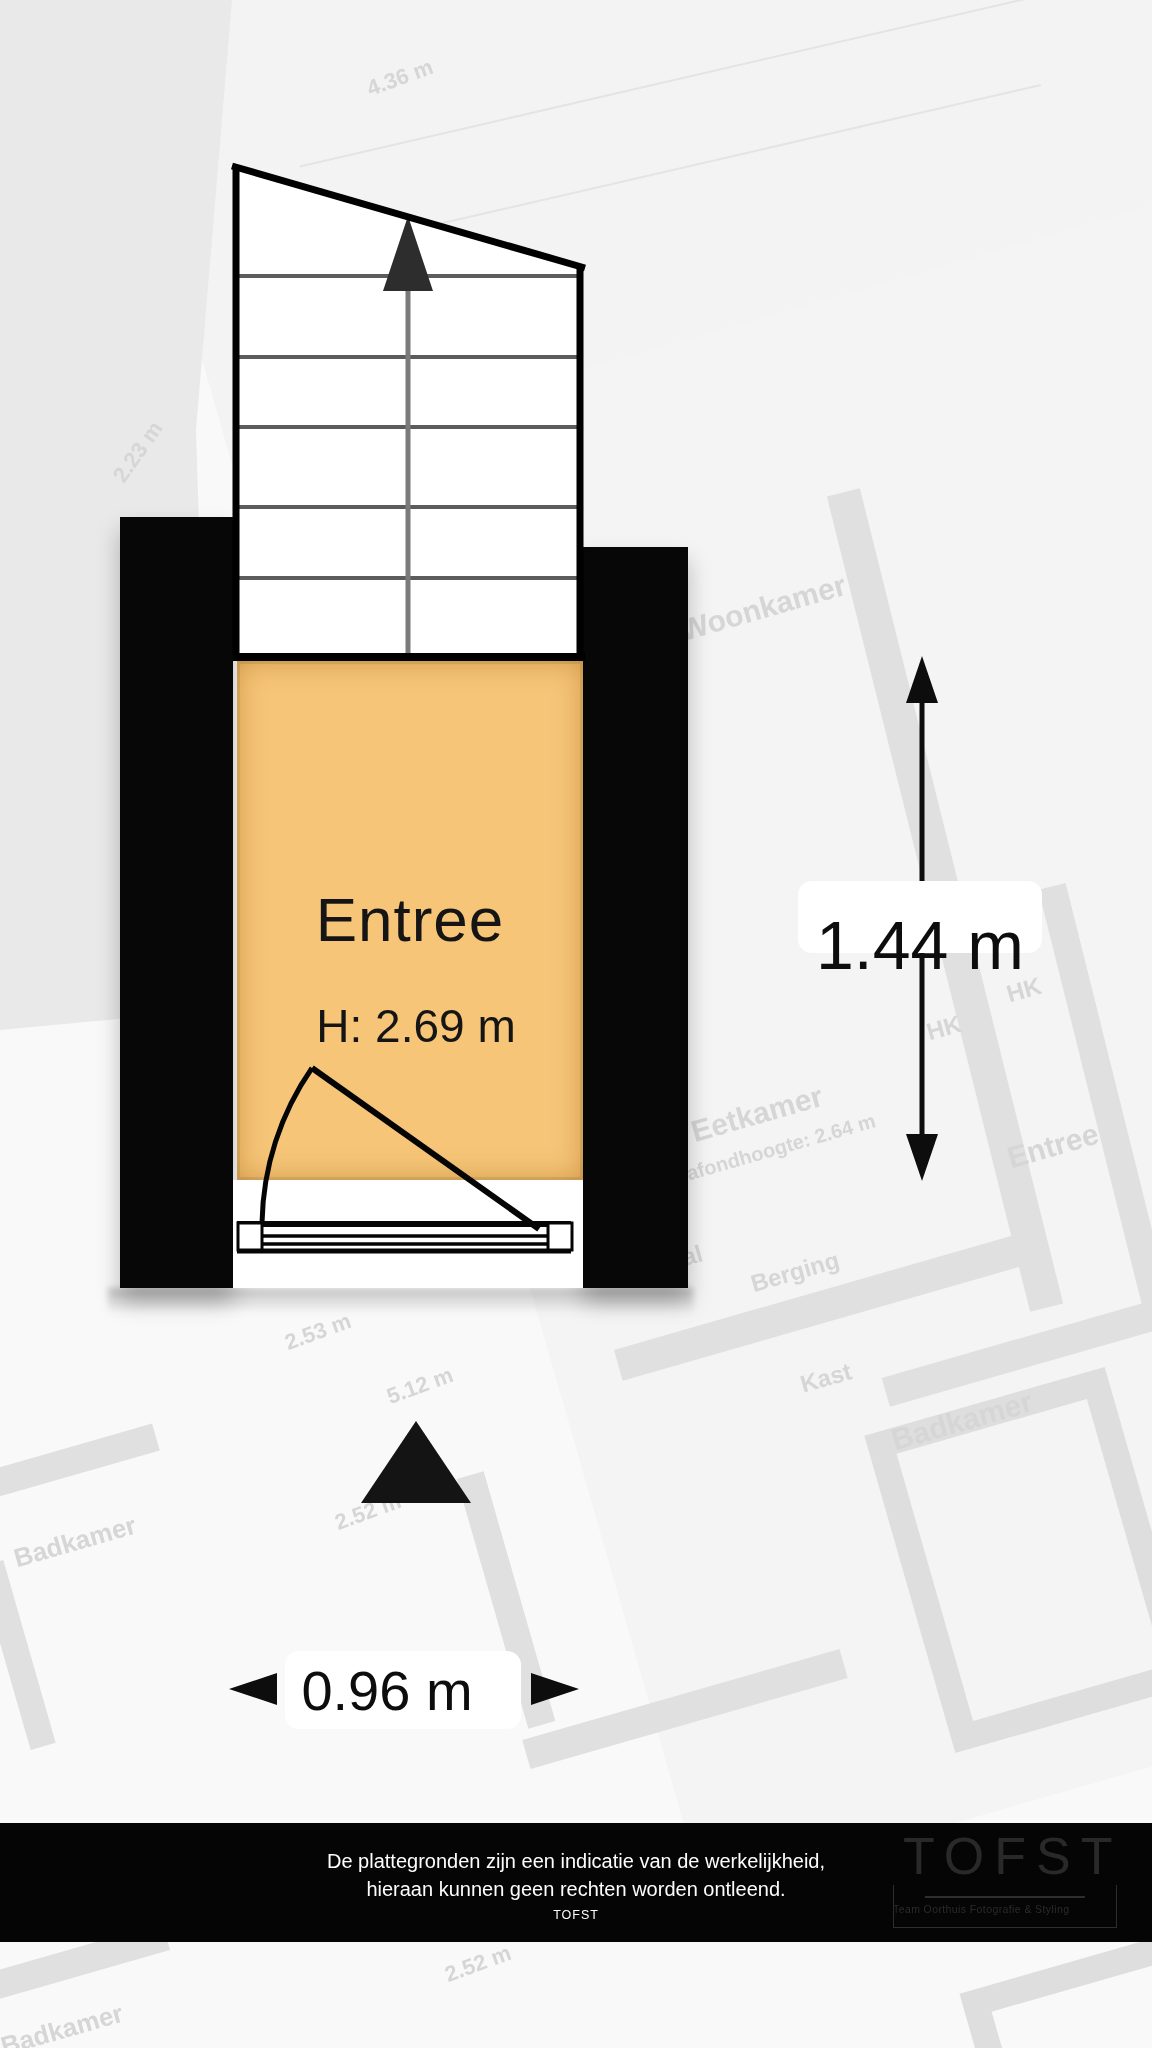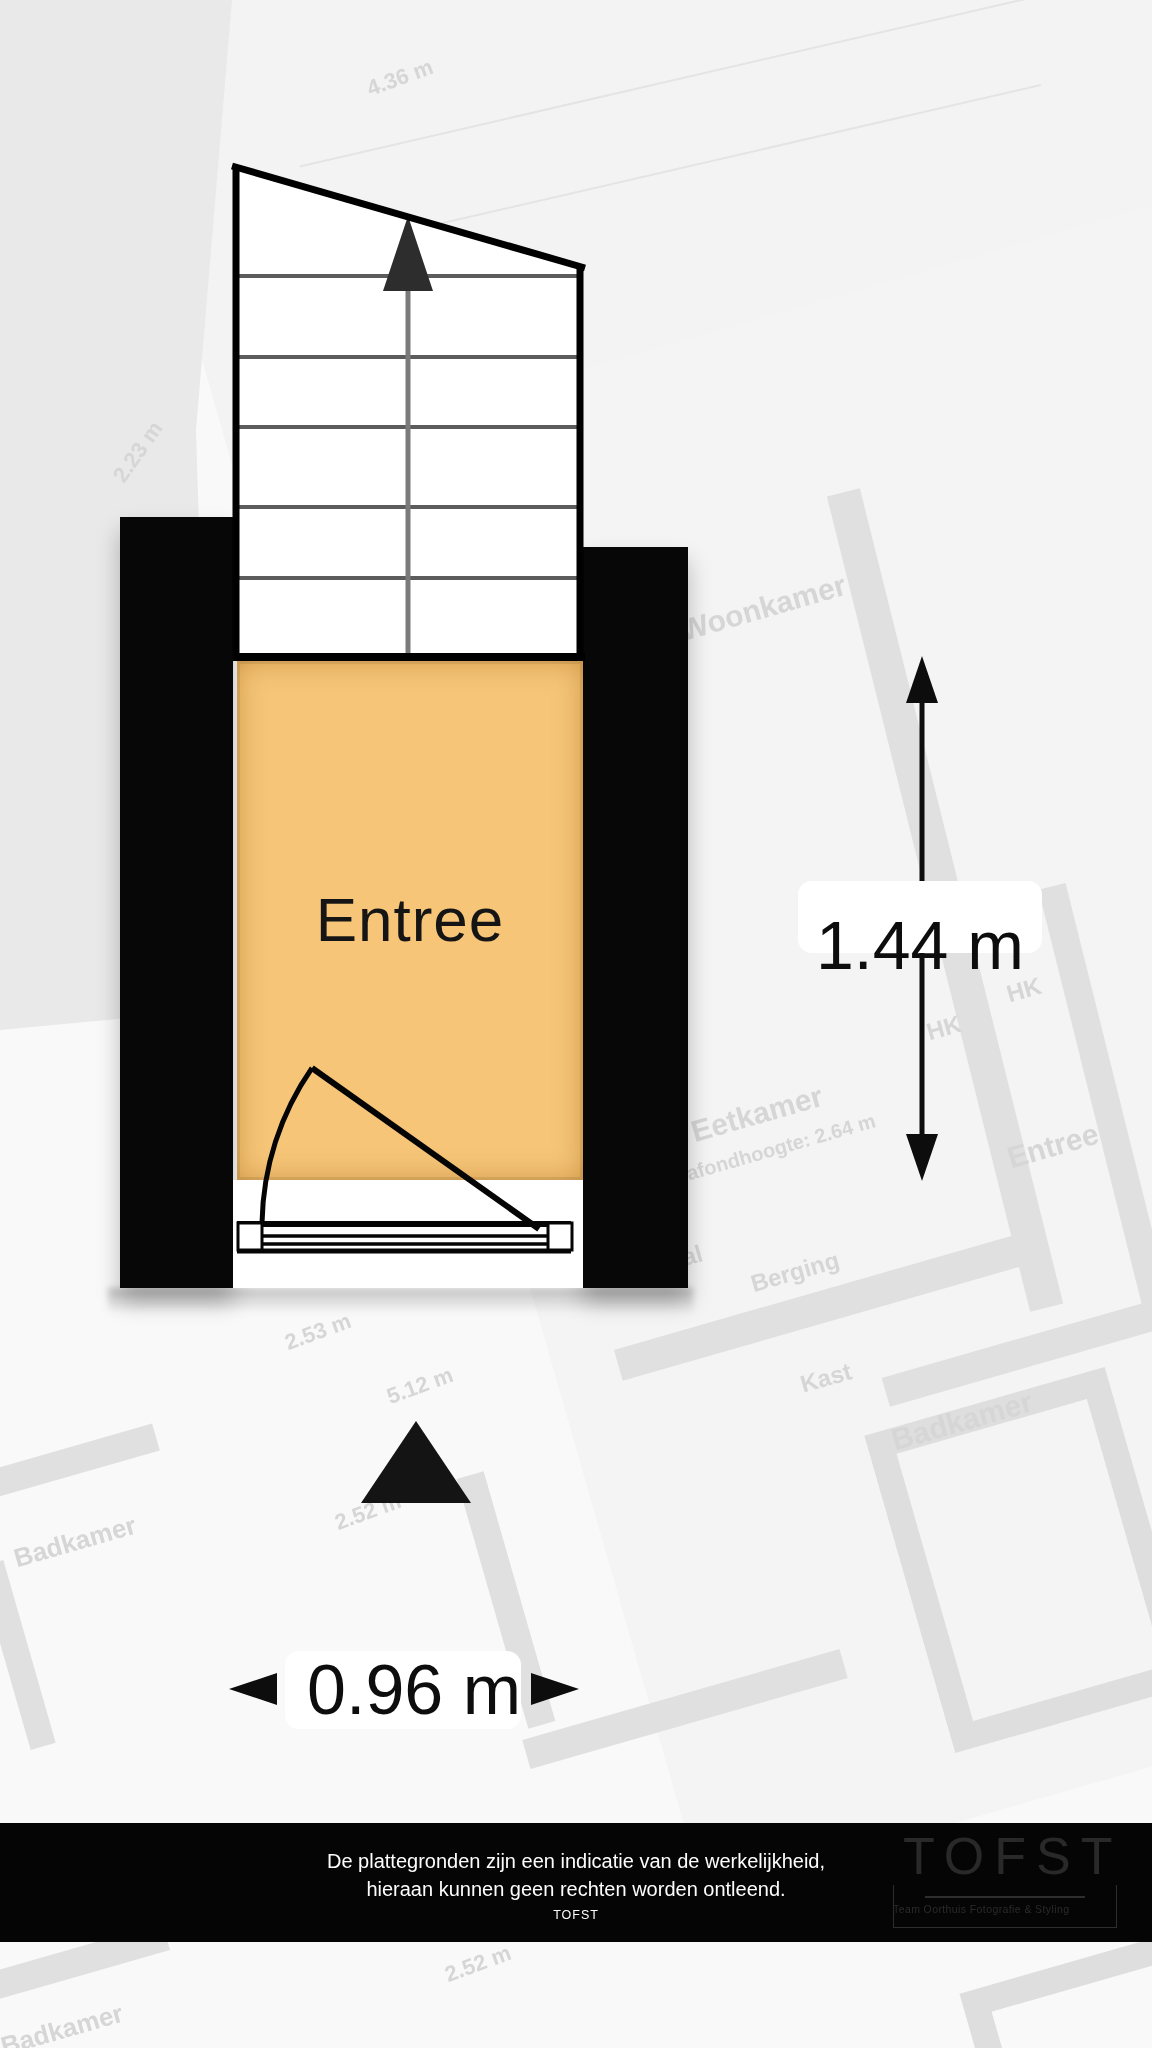--- a/index.html
+++ b/index.html
@@ -136,26 +136,27 @@
 
     <g>
       <polygon points="229,1689 277,1673 277,1705" fill="#0d0d0d"></polygon>
       <polygon points="579,1689 531,1673 531,1705" fill="#0d0d0d"></polygon>
     </g>
 
     <polygon points="416,1421 361,1503 471,1503" fill="#141414"></polygon>
   </svg>
 
   <div class="abs plan-text" style="left:410px;top:919px;font-size:62px;letter-spacing:1px;">Entree</div>
+  <div class="abs plan-text" style="left:416px;top:1026px;font-size:46px;">H: 2.69 m</div>
 
   <div class="abs dim-box" style="left:798px;top:881px;width:244px;height:72px;"></div>
   <div class="abs dim-text" style="left:920px;top:917px;font-size:68px;margin-top:28px;">1.44 m</div>
 
   <div class="abs dim-box" style="left:285px;top:1651px;width:236px;height:78px;"></div>
-  <div class="abs dim-text" style="left:414px;top:1690px;font-size:70px;">0.96 m</div>
+  <div class="abs dim-text" style="left:387px;top:1690px;font-size:56px;">0.96 m</div>
 
   <div class="abs footer-bar">
     <div class="footer-text" style="top:27px;font-size:20px;">De plattegronden zijn een indicatie van de werkelijkheid,</div>
     <div class="footer-text" style="top:55px;font-size:20px;">hieraan kunnen geen rechten worden ontleend.</div>
     <div class="footer-text" style="top:85px;font-size:12.5px;letter-spacing:1px;">TOFST</div>
   </div>
   <div class="logo-box"></div>
   <div class="logo-title"><span>TOFST</span></div>
   <div class="logo-divider"></div>
   <div class="logo-sub">Team Oorthuis Fotografie &amp; Styling</div>

